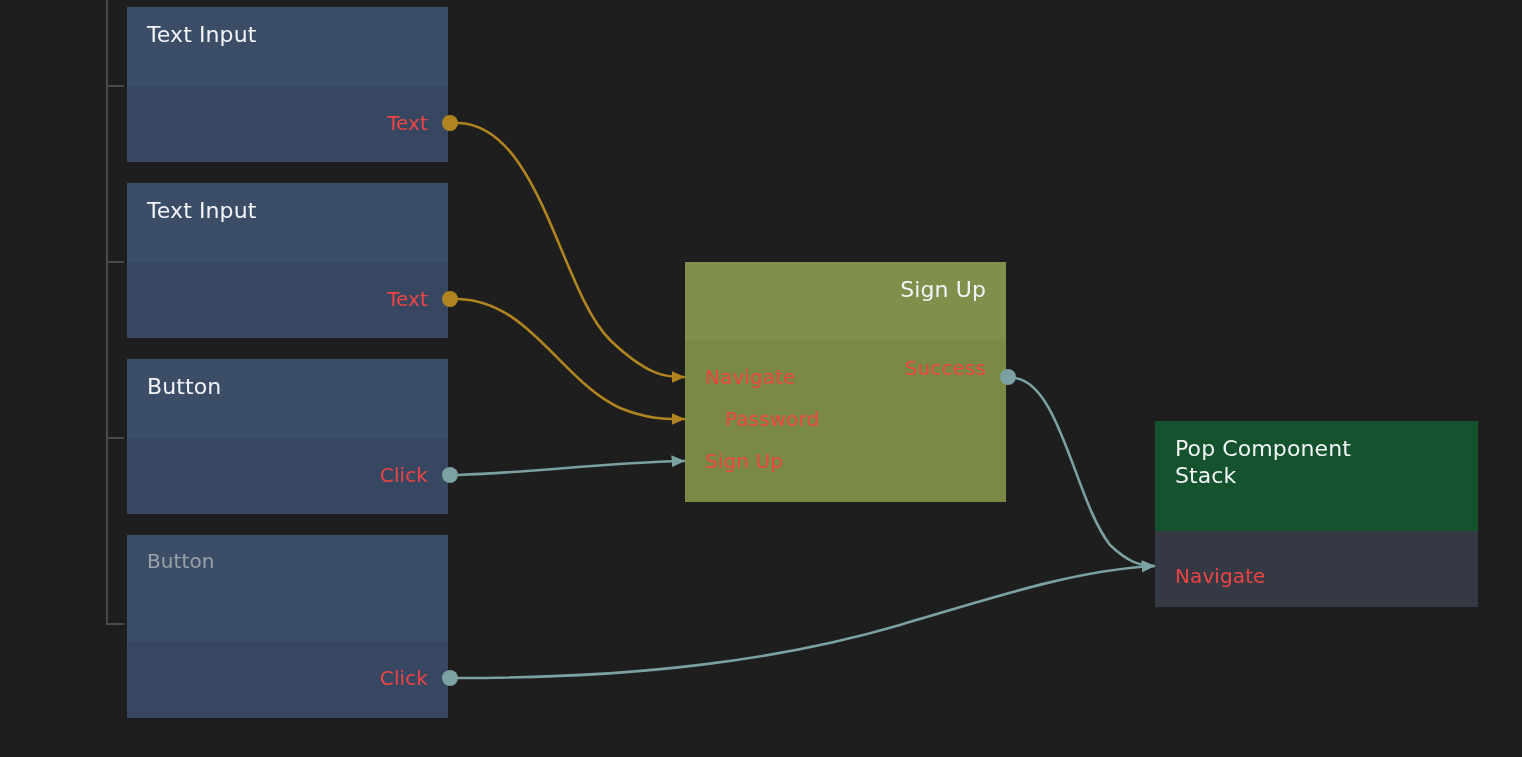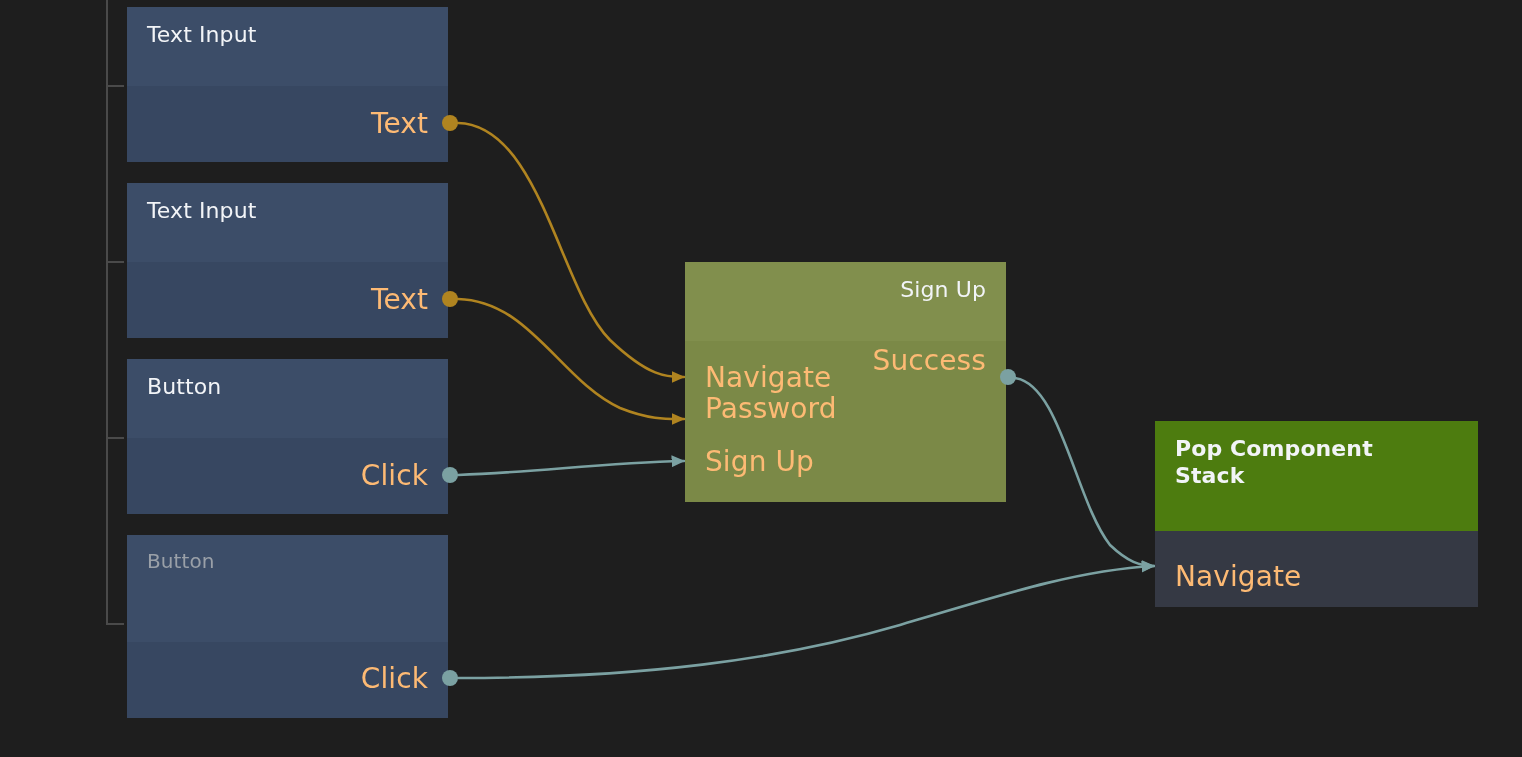--- a/index.html
+++ b/index.html
@@ -72,31 +72,31 @@
 
   
   .node.blue .node-header { background: #3c4d68; }
   .node.blue .node-body   { background: #374761; }
 
   
   .node.olive .node-header { background: #818f4d; }
   .node.olive .node-body   { background: #7b8947; }
 
   
-  .node.gray .node-header { background: #4d7c0f; font-weight: bold; }
+  .node.gray .node-header { background: #14532d; }
   .node.gray .node-body   { background: #353944; }
 
   
   .port-row {
     position: absolute;
     height: 24px;
     display: flex;
     align-items: center;
-    font-size: 28px;
-    color: #fdba74;
+    font-size: 20px;
+    color: #ef4444;
     letter-spacing: .1px;
     white-space: nowrap;
   }
   .port-row.out { right: 20px; justify-content: flex-end; }
   .port-row.in  { left: 20px;  justify-content: flex-start; }
 
   
   .port-dot {
     position: absolute;
     width: 16px;
@@ -166,23 +166,23 @@
         </div>
         <div class="node-body" style="height: 76px;"></div>
         <div class="port-row out" style="top: 131px;">Click</div>
       </div>
       <div class="node olive" style="left: 685px; top: 262px; width: 321px; height: 240px; text-align: right;">
         <div class="node-header" style="height: 79px;">
           <div class="node-title">Sign Up</div>
         </div>
         <div class="node-body" style="height: 161px;"></div>
         <div class="port-row in" style="top: 103px;">Navigate</div>
-        <div class="port-row in" style="top: 134px;">Password</div>
+        <div class="port-row in" style="top: 145px; margin-left: 20px;">Password</div>
         <div class="port-row in" style="top: 187px;">Sign Up</div>
-        <div class="port-row out" style="top: 86px;">Success</div>
+        <div class="port-row out" style="top: 94px;">Success</div>
       </div>
       <div class="node gray" style="left: 1155px; top: 421px; width: 323px; height: 186px;">
         <div class="node-header" style="height: 110px;">
           <div class="node-title">Pop Component
 Stack</div>
         </div>
         <div class="node-body" style="height: 76px;"></div>
         <div class="port-row in" style="top: 143px;">Navigate</div>
       </div>
     </div>

